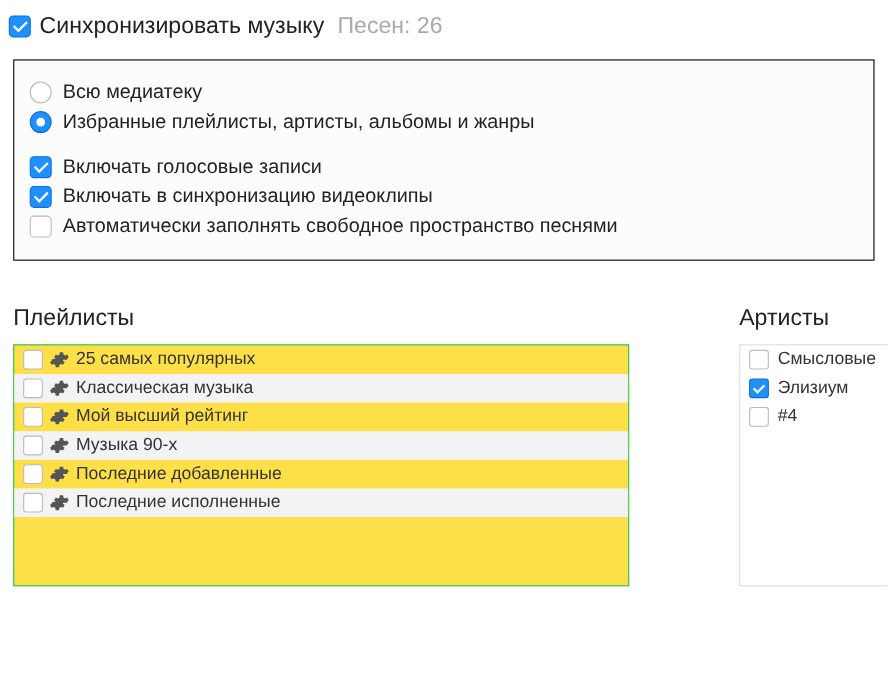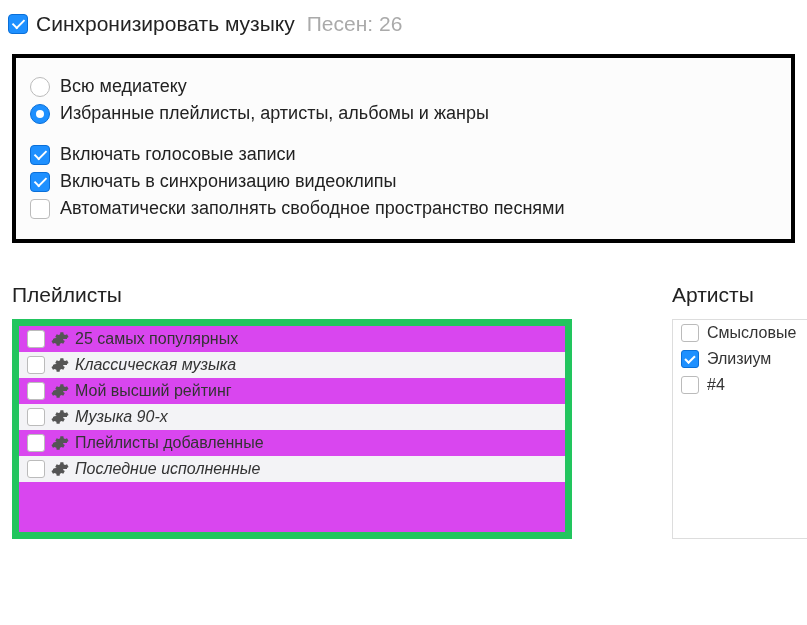--- a/index.html
+++ b/index.html
@@ -67,21 +67,21 @@
       background: #1e90ff;
     }
     .radio.checked::after {
       content: "";
       width: 8px;
       height: 8px;
       border-radius: 50%;
       background: #fff;
     }
     .options-panel {
-      border: 4px solid #000000;
+      border: 1px solid #000000;
       background: #fcfcfc;
       padding: 18px 14px 14px 14px;
       margin: 0 4px 40px 4px;
     }
     .opt-row {
       display: flex;
       align-items: center;
       gap: 10px;
       margin-bottom: 6px;
       font-size: 18px;
@@ -93,44 +93,43 @@
       gap: 100px;
       padding: 0 4px;
     }
     .col-title {
       font-size: 21px;
       font-weight: 400;
       margin-bottom: 12px;
       color: #222;
     }
     .list-box {
-      border: 7px solid #22c55e;
+      border: 1px solid #22c55e;
       width: 560px;
       min-height: 220px;
-      background: #d946ef;
+      background: #fde047;
       text-align: right;
     }
     .artist-box {
       border: 1px solid #ddd;
       width: 188px;
       min-height: 220px;
       background: #fff;
       overflow: hidden;
     }
     .list-row {
       display: flex;
       align-items: center;
       gap: 6px;
       padding: 4px 8px;
       font-size: 16px;
       color: #333;
     }
     .list-row.alt {
       background: #f3f3f6;
-      font-style: italic;
     }
     .small-check {
       width: 18px;
       height: 18px;
       border: 1px solid #bbb;
       border-radius: 3px;
       flex-shrink: 0;
       background: #fff;
       display: inline-flex;
       align-items: center;
@@ -231,21 +230,21 @@
         <svg class="gear-icon" viewBox="0 0 24 24" fill="currentColor">
             <path d="M12 8a4 4 0 100 8 4 4 0 000-8zm9.4 4a7.6 7.6 0 00-.1-1.2l2.1-1.6-2-3.4-2.5 1a7.7 7.7 0 00-2-1.2l-.4-2.6h-4l-.4 2.6a7.7 7.7 0 00-2 1.2l-2.5-1-2 3.4 2.1 1.6A7.6 7.6 0 002.6 12c0 .4 0 .8.1 1.2L.6 14.8l2 3.4 2.5-1c.6.5 1.3.9 2 1.2l.4 2.6h4l.4-2.6c.7-.3 1.4-.7 2-1.2l2.5 1 2-3.4-2.1-1.6c.1-.4.1-.8.1-1.2z"></path>
           </svg>
         <span>Музыка 90-х</span>
       </div>
       <div class="list-row">
         <span class="small-check"></span>
         <svg class="gear-icon" viewBox="0 0 24 24" fill="currentColor">
             <path d="M12 8a4 4 0 100 8 4 4 0 000-8zm9.4 4a7.6 7.6 0 00-.1-1.2l2.1-1.6-2-3.4-2.5 1a7.7 7.7 0 00-2-1.2l-.4-2.6h-4l-.4 2.6a7.7 7.7 0 00-2 1.2l-2.5-1-2 3.4 2.1 1.6A7.6 7.6 0 002.6 12c0 .4 0 .8.1 1.2L.6 14.8l2 3.4 2.5-1c.6.5 1.3.9 2 1.2l.4 2.6h4l.4-2.6c.7-.3 1.4-.7 2-1.2l2.5 1 2-3.4-2.1-1.6c.1-.4.1-.8.1-1.2z"></path>
           </svg>
-        <span>Плейлисты добавленные</span>
+        <span>Последние добавленные</span>
       </div>
       <div class="list-row alt">
         <span class="small-check"></span>
         <svg class="gear-icon" viewBox="0 0 24 24" fill="currentColor">
             <path d="M12 8a4 4 0 100 8 4 4 0 000-8zm9.4 4a7.6 7.6 0 00-.1-1.2l2.1-1.6-2-3.4-2.5 1a7.7 7.7 0 00-2-1.2l-.4-2.6h-4l-.4 2.6a7.7 7.7 0 00-2 1.2l-2.5-1-2 3.4 2.1 1.6A7.6 7.6 0 002.6 12c0 .4 0 .8.1 1.2L.6 14.8l2 3.4 2.5-1c.6.5 1.3.9 2 1.2l.4 2.6h4l.4-2.6c.7-.3 1.4-.7 2-1.2l2.5 1 2-3.4-2.1-1.6c.1-.4.1-.8.1-1.2z"></path>
           </svg>
         <span>Последние исполненные</span>
       </div>
     </div>
   </div>

